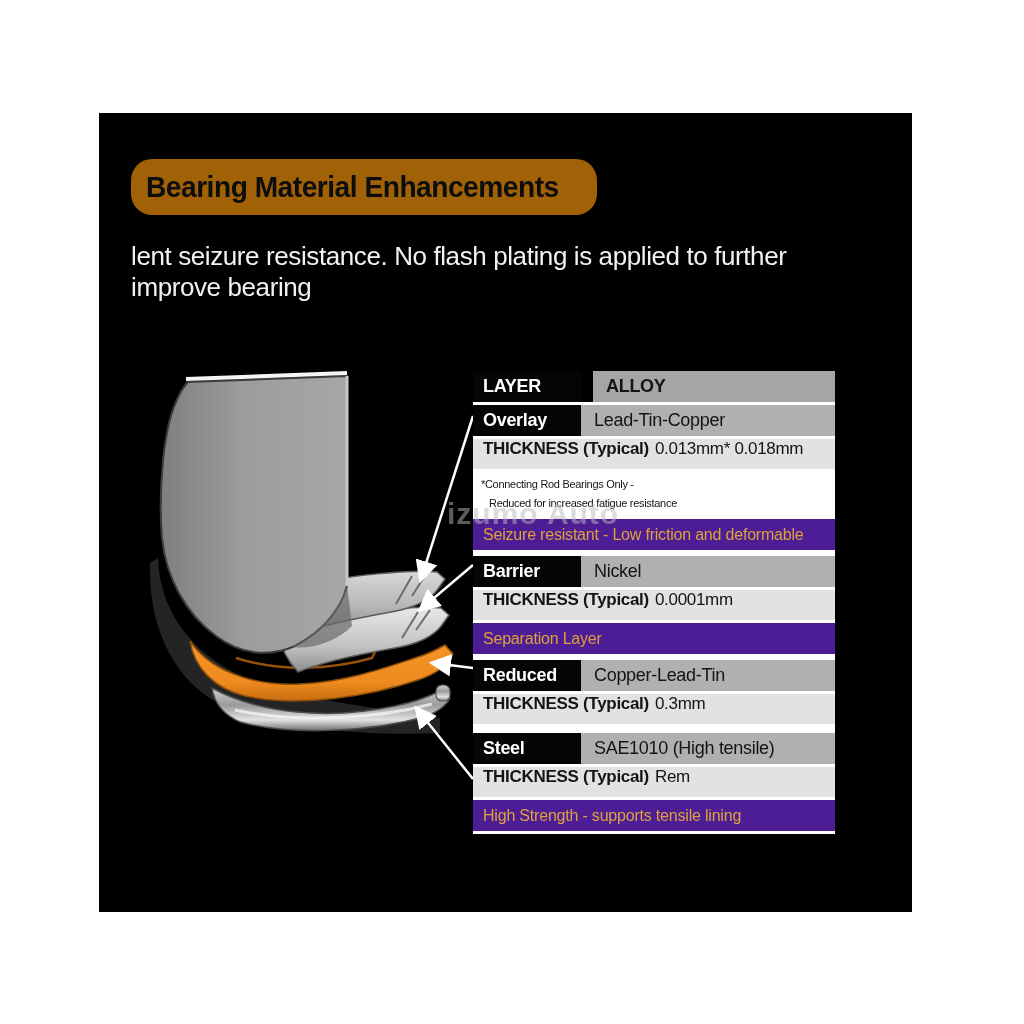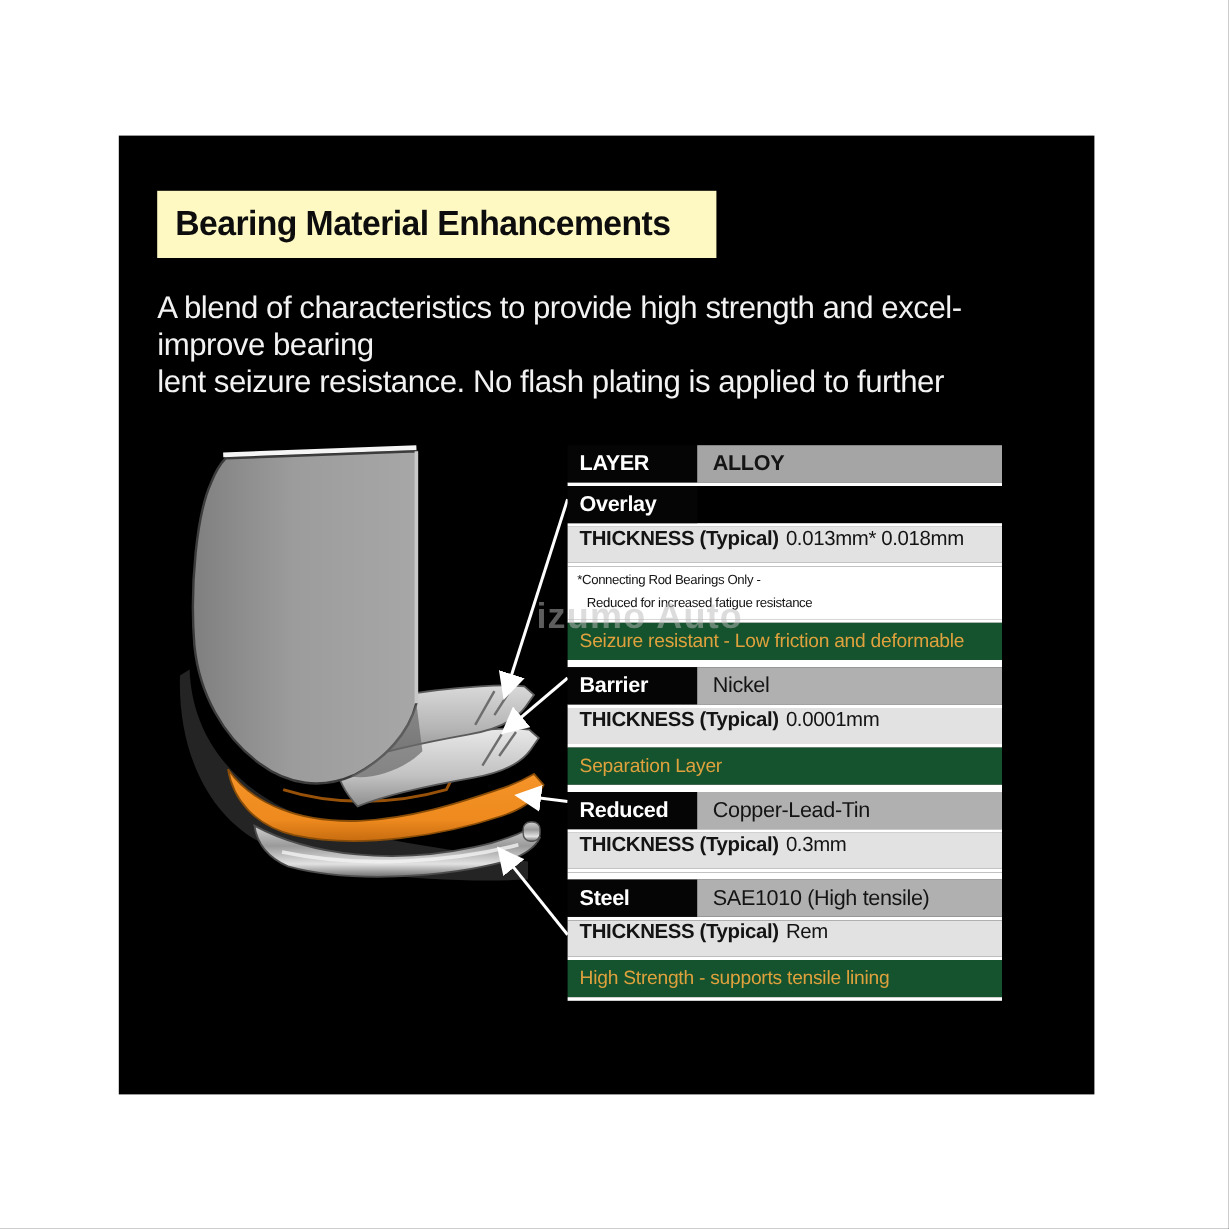--- a/index.html
+++ b/index.html
@@ -12,23 +12,23 @@
   }
   .panel{
     position:absolute;left:99px;top:113px;
     width:813px;height:799px;
     background:#000000;
   }
   
   .title-bar{
     position:absolute;left:32px;top:46px;
     width:466px;height:56px;
-    background:#fef9c3;
+    background:#a16207;
     display:flex;align-items:center;
-    box-sizing:border-box;padding-left:15px;
+    box-sizing:border-box;padding-left:15px;border-radius:21px;
   }
   .title-bar span{
     font-size:29px;font-weight:bold;color:#0d0d0d;
     letter-spacing:-0.5px;white-space:nowrap;
     transform:scaleX(0.97);transform-origin:left center;
   }
   
   .intro{
     position:absolute;left:32px;top:128px;width:760px;
     color:#f2f2f2;font-size:26px;line-height:31px;
@@ -56,37 +56,37 @@
     font-weight:bold;font-size:18px;
     display:flex;align-items:center;box-sizing:border-box;padding-left:10px;
     letter-spacing:-0.3px;white-space:nowrap;text-align:center;
   }
   .cell-value{
     flex:1;background:#B0B0B0;color:#141414;
     font-size:18px;display:flex;align-items:center;
     box-sizing:border-box;padding-left:13px;
     letter-spacing:-0.3px;white-space:nowrap;
   }
-  .hdr .cell-value{background:#A5A5A5;font-weight:bold;}
+  .hdr .cell-value{background:#A5A5A5;font-weight:bold;margin-left:12px;}
   .row-h31{height:31px;}
   .row-thick{
     background:#E2E2E2;color:#141414;height:30px;width:100%;
     display:flex;align-items:flex-start;box-sizing:border-box;padding-left:10px;
     font-size:17px;letter-spacing:-0.3px;white-space:nowrap;
   }
   .row-thick b{margin-right:6px;}
   .row-note{
     background:#ffffff;color:#141414;height:44px;width:100%;
     box-sizing:border-box;padding:3px 0 0 8px;
     font-size:11px;line-height:19px;letter-spacing:-0.3px;
   }
   .row-note .l2{padding-left:8px;}
   .row-note div{white-space:nowrap;}
   .row-benefit{
-    background:#14532d;color:#DFA13D;height:31px;width:100%;
+    background:#4c1d95;color:#DFA13D;height:31px;width:100%;
     display:flex;align-items:center;box-sizing:border-box;padding-left:10px;
     font-size:16px;letter-spacing:-0.2px;white-space:nowrap;
   }
   
   .watermark{
     position:absolute;left:348px;top:384px;
     font-size:30px;font-weight:bold;
     color:rgba(185,185,185,0.5);
     letter-spacing:1px;white-space:nowrap;
     pointer-events:none;
@@ -95,23 +95,22 @@
 </head>
 <body>
 
 <div class="panel">
 
   <div class="title-bar">
     <span>Bearing Material Enhancements</span>
   </div>
 
   <div class="intro">
-    <div>A blend of characteristics to provide high strength and excel-</div>
+    <div>lent seizure resistance. No flash plating is applied to further</div>
     <div>improve bearing</div>
-    <div>lent seizure resistance. No flash plating is applied to further</div>
   </div>
 
   <svg class="diagram" viewBox="0 0 345 390">
     <defs>
       <linearGradient id="shellG" x1="0" y1="0" x2="1" y2="0">
         <stop offset="0" stop-color="#7f7f7f"></stop>
         <stop offset="0.45" stop-color="#9c9c9c"></stop>
         <stop offset="0.95" stop-color="#a6a6a6"></stop>
       </linearGradient>
       <linearGradient id="sheetG" x1="0" y1="0" x2="0" y2="1">
@@ -177,20 +176,21 @@
   <div class="spec-table">
 
     <div class="t-row hdr row-h31">
       <div class="cell-label">LAYER</div>
       <div class="cell-value">ALLOY</div>
     </div>
     <div class="sep"></div>
 
     <div class="t-row row-h31">
       <div class="cell-label">Overlay</div>
+      <div class="cell-value">Lead-Tin-Copper</div>
     </div>
     <div class="sep"></div>
     <div class="row-thick">
       <b>THICKNESS (Typical)</b>
       <span>0.013mm* 0.018mm</span>
     </div>
     <div class="sep"></div>
     <div class="row-note">
       <div>*Connecting Rod Bearings Only -</div>
       <div class="l2">Reduced for increased fatigue resistance</div>

